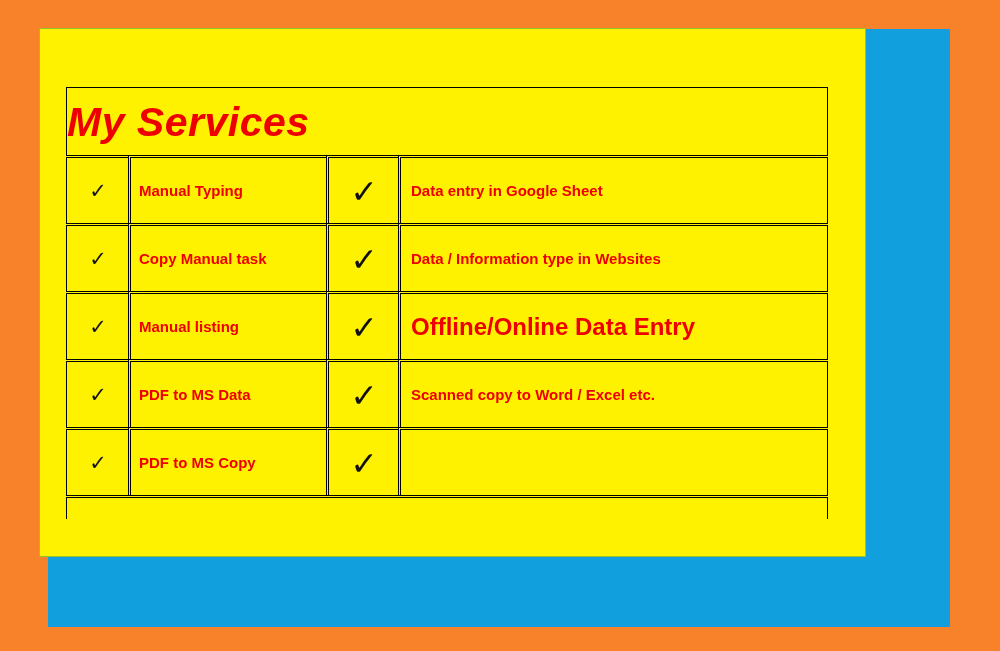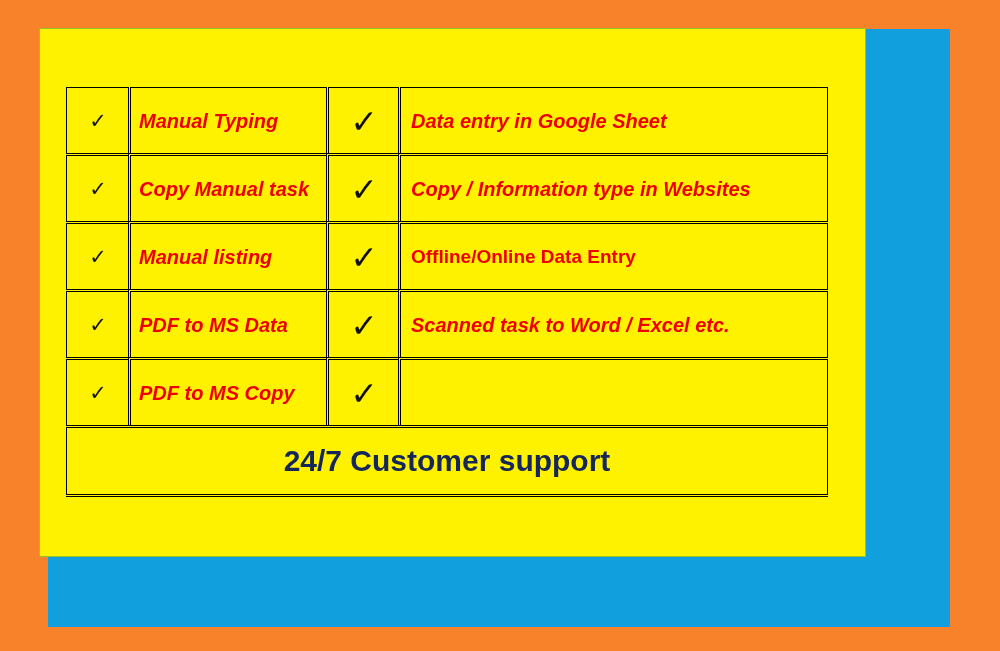--- a/index.html
+++ b/index.html
@@ -108,30 +108,29 @@
     font-size: 33px;
     line-height: 1;
     color: #111;
     font-family: "DejaVu Sans", sans-serif;
     font-weight: bold;
   }
 
   .svc-label {
     display: block;
     padding-left: 8px;
-    font-size: 20px;
-    font-weight: bold;
-    font-style: italic;
+    font-size: 15px;
+    font-weight: bold;
     color: #EE0000;
     line-height: 1.1;
     white-space: nowrap;
   }
   .svc-label.upright {
     font-style: normal;
-    font-size: 19px;
+    font-size: 24px;
   }
   .svc-label.right-col {
     padding-left: 10px;
   }
   .svc-label.empty { color: transparent; }
 
   
   tr.footer-row td {
     height: 66px;
     text-align: center;
@@ -156,20 +155,25 @@
 
     <div id="services-table-wrap">
       <table id="services-table">
         <colgroup>
           <col class="c-tick-sm">
           <col class="c-left">
           <col class="c-tick-lg">
           <col class="c-right">
         </colgroup>
         <tbody>
+          <tr class="title-row">
+            <td colspan="4">
+              <span class="title-text">My Services</span>
+            </td>
+          </tr>
 
           <tr class="service-row">
             <td>
               <span class="tick-small">✓</span>
             </td>
             <td>
               <span class="svc-label">Manual Typing</span>
             </td>
             <td>
               <span class="tick-large">✓</span>
@@ -183,21 +187,21 @@
             <td>
               <span class="tick-small">✓</span>
             </td>
             <td>
               <span class="svc-label">Copy Manual task</span>
             </td>
             <td>
               <span class="tick-large">✓</span>
             </td>
             <td>
-              <span class="svc-label right-col">Copy / Information type in Websites</span>
+              <span class="svc-label right-col">Data / Information type in Websites</span>
             </td>
           </tr>
 
           <tr class="service-row">
             <td>
               <span class="tick-small">✓</span>
             </td>
             <td>
               <span class="svc-label">Manual listing</span>
             </td>
@@ -213,21 +217,21 @@
             <td>
               <span class="tick-small">✓</span>
             </td>
             <td>
               <span class="svc-label">PDF to MS Data</span>
             </td>
             <td>
               <span class="tick-large">✓</span>
             </td>
             <td>
-              <span class="svc-label right-col">Scanned task to Word / Excel etc.</span>
+              <span class="svc-label right-col">Scanned copy to Word / Excel etc.</span>
             </td>
           </tr>
 
           <tr class="service-row">
             <td>
               <span class="tick-small">✓</span>
             </td>
             <td>
               <span class="svc-label">PDF to MS Copy</span>
             </td>

